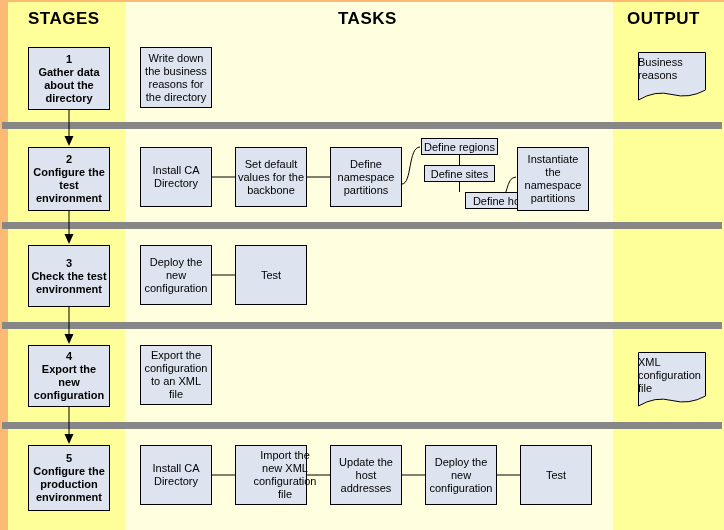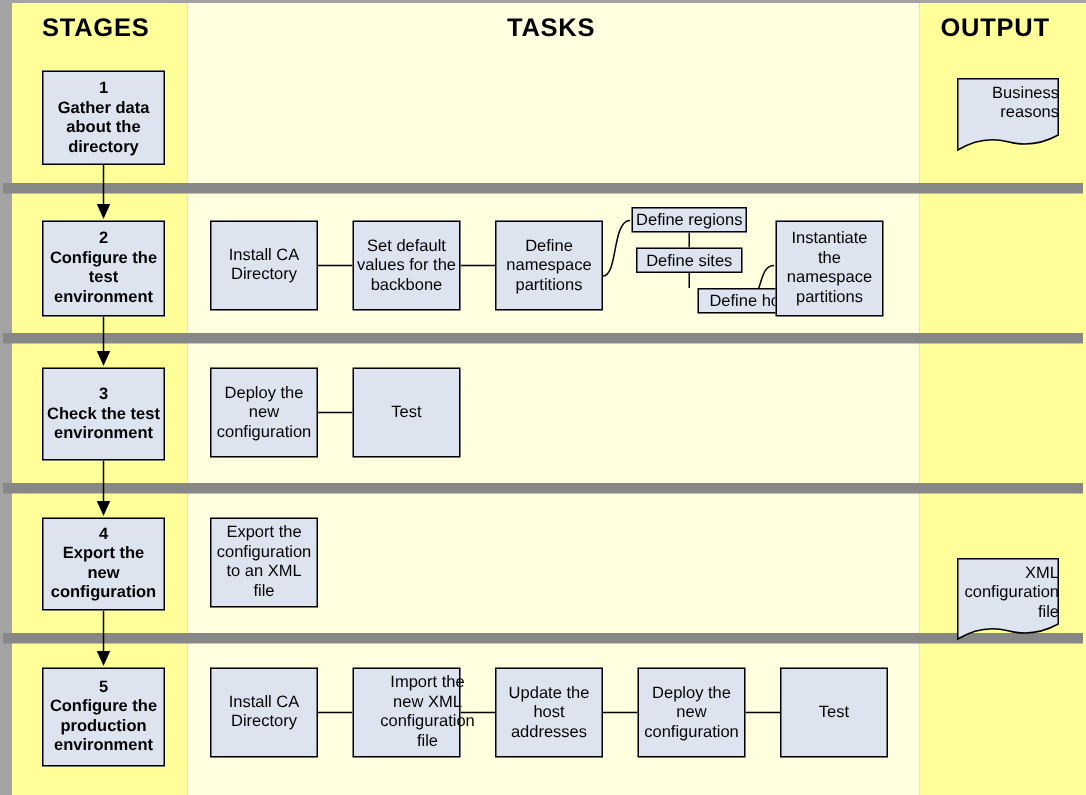--- a/index.html
+++ b/index.html
@@ -1,35 +1,35 @@
 <!DOCTYPE html>
 <html><head>
 <meta charset="utf-8">
 <style>
   html,body{margin:0;padding:0;background:#fff;}
   #screen{
-    position:relative;width:724px;height:530px;overflow:hidden;background:#a3a3a3;
+    position:relative;width:724px;height:530px;overflow:hidden;background:#fdba74;
     font-family:"Liberation Sans",sans-serif;color:#000;
   }
   .band{position:absolute;top:2px;height:528px;}
   .band.bright{background:#FFFF99;}
   .band.pale{background:#FFFFE0;}
   .bar{position:absolute;left:2px;width:720px;height:7px;background:#878787;}
   .hdr{position:absolute;font-weight:bold;font-size:17px;letter-spacing:0.5px;white-space:nowrap;}
   .pbox{
     position:absolute;background:#DDE4F0;border:1px solid #000;box-sizing:border-box;
     display:flex;align-items:center;justify-content:center;text-align:center;
     font-size:11px;line-height:13px;white-space:pre-line;
   }
   .sbox{font-weight:bold;}
   .mini{font-size:11px;line-height:12px;white-space:nowrap;}
   .doc{position:absolute;}
   .doc svg{position:absolute;left:0;top:0;}
   .doc .doctext{
-    position:absolute;left:0;top:4px;width:100%;text-align:right;
+    position:absolute;left:0;top:4px;width:100%;text-align:left;
     font-size:11px;line-height:13px;white-space:pre-line;
   }
   #wires{position:absolute;left:0;top:0;pointer-events:none;}
 </style>
 </head>
 <body>
 
 <div id="screen">
 
   <div class="band bright" style="left:8px;width:117px;"></div>
@@ -88,20 +88,24 @@
 environment</div>
   <div class="pbox sbox" style="left:28px;top:345px;width:82px;height:62px;">4
 Export the
 new
 configuration</div>
   <div class="pbox sbox" style="left:28px;top:445px;width:82px;height:66px;">5
 Configure the
 production
 environment</div>
 
+  <div class="pbox" style="left:140px;top:47px;width:72px;height:61px;">Write down
+the business
+reasons for
+the directory</div>
 
   <div class="pbox" style="left:140px;top:147px;width:72px;height:60px;">Install CA
 Directory</div>
   <div class="pbox" style="left:235px;top:147px;width:72px;height:60px;">Set default
 values for the
 backbone</div>
   <div class="pbox" style="left:330px;top:147px;width:72px;height:60px;">Define
 namespace
 partitions</div>
   <div class="pbox mini" style="left:421px;top:138px;width:77px;height:17px;">Define regions</div>
@@ -137,21 +141,21 @@
   <div class="pbox" style="left:520px;top:445px;width:72px;height:60px;">Test</div>
 
   <div class="doc" style="left:638px;top:52px;width:68px;height:54px;">
     <svg width="68" height="54" viewBox="0 0 68 54">
       <path d="M0.5,0.5 H67.5 V38 Q51,47 34,42.5 Q17,38 0.5,48 Z" fill="#DDE4F0" stroke="#000" stroke-width="1"></path>
     </svg>
     <div class="doctext">Business
 reasons</div>
   </div>
 
-  <div class="doc" style="left:638px;top:352px;width:68px;height:60px;margin-top:20px;">
+  <div class="doc" style="left:638px;top:352px;width:68px;height:60px;">
     <svg width="68" height="60" viewBox="0 0 68 60">
       <path d="M0.5,0.5 H67.5 V44 Q51,53 34,48.5 Q17,44 0.5,54 Z" fill="#DDE4F0" stroke="#000" stroke-width="1"></path>
     </svg>
     <div class="doctext">XML
 configuration
 file</div>
   </div>
 
 </div>
 

